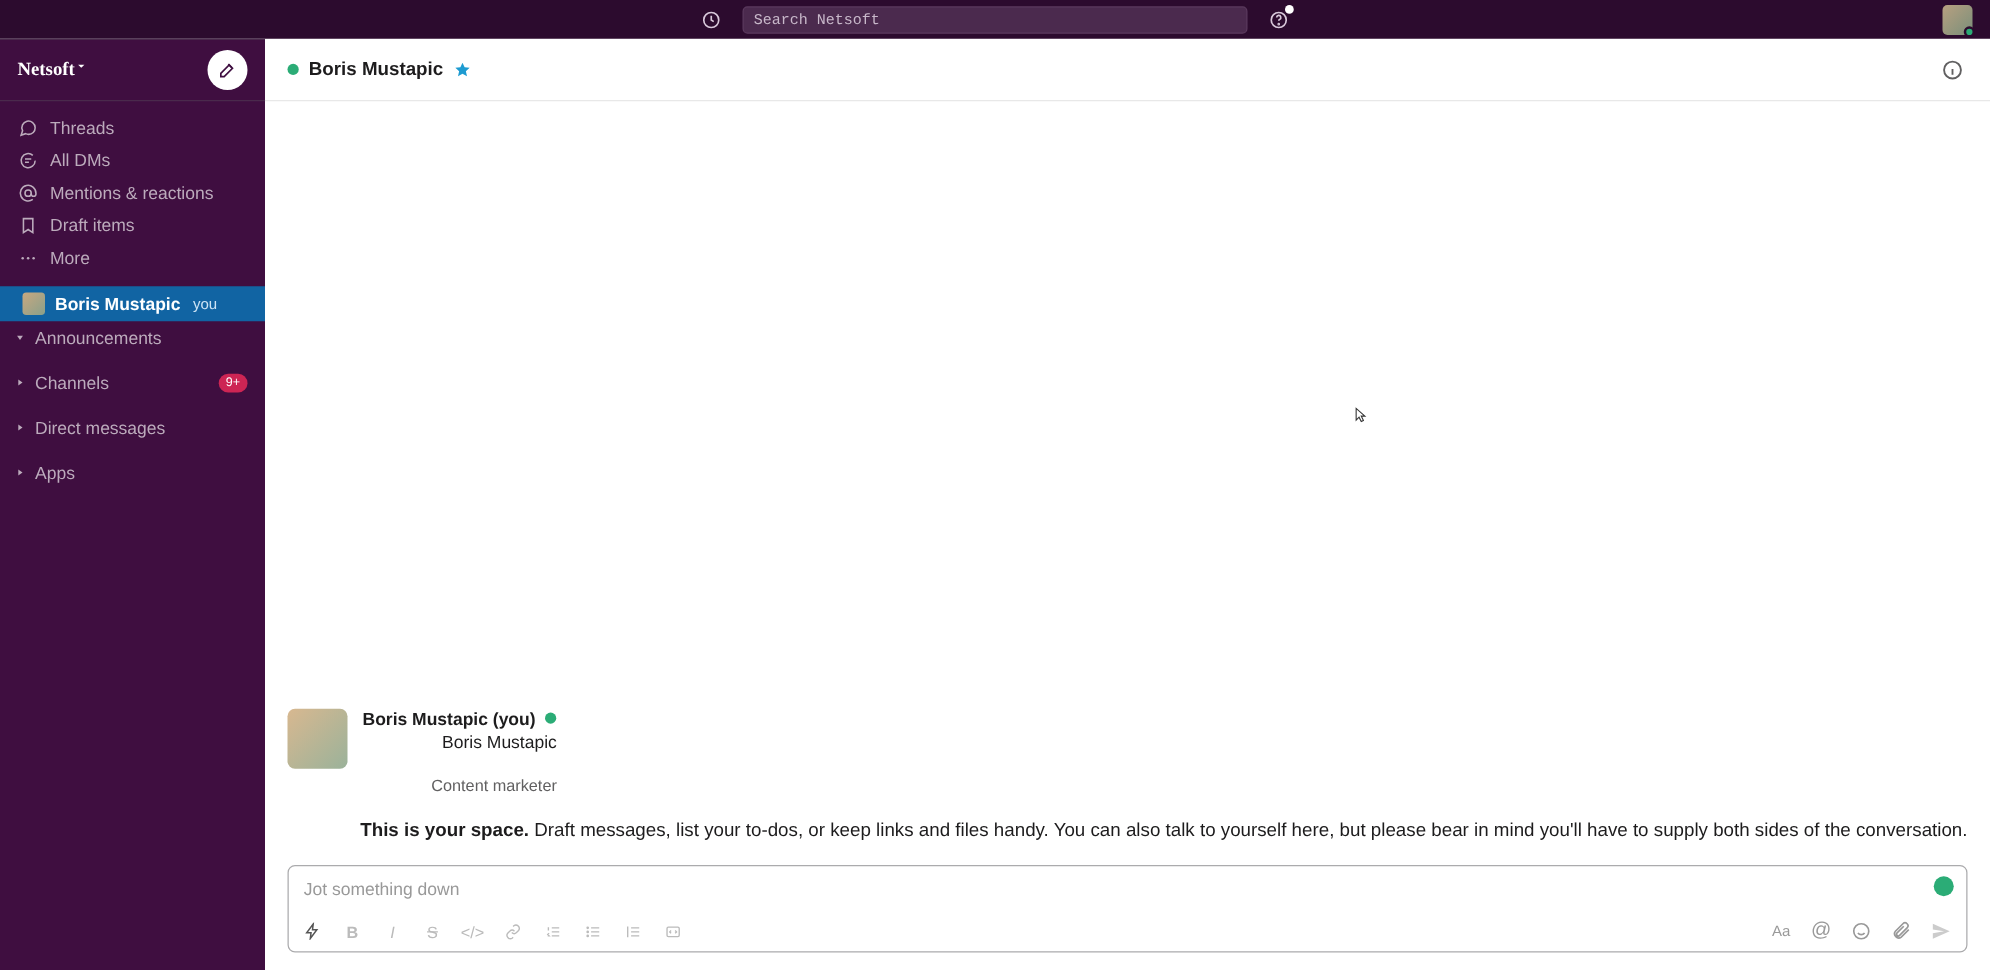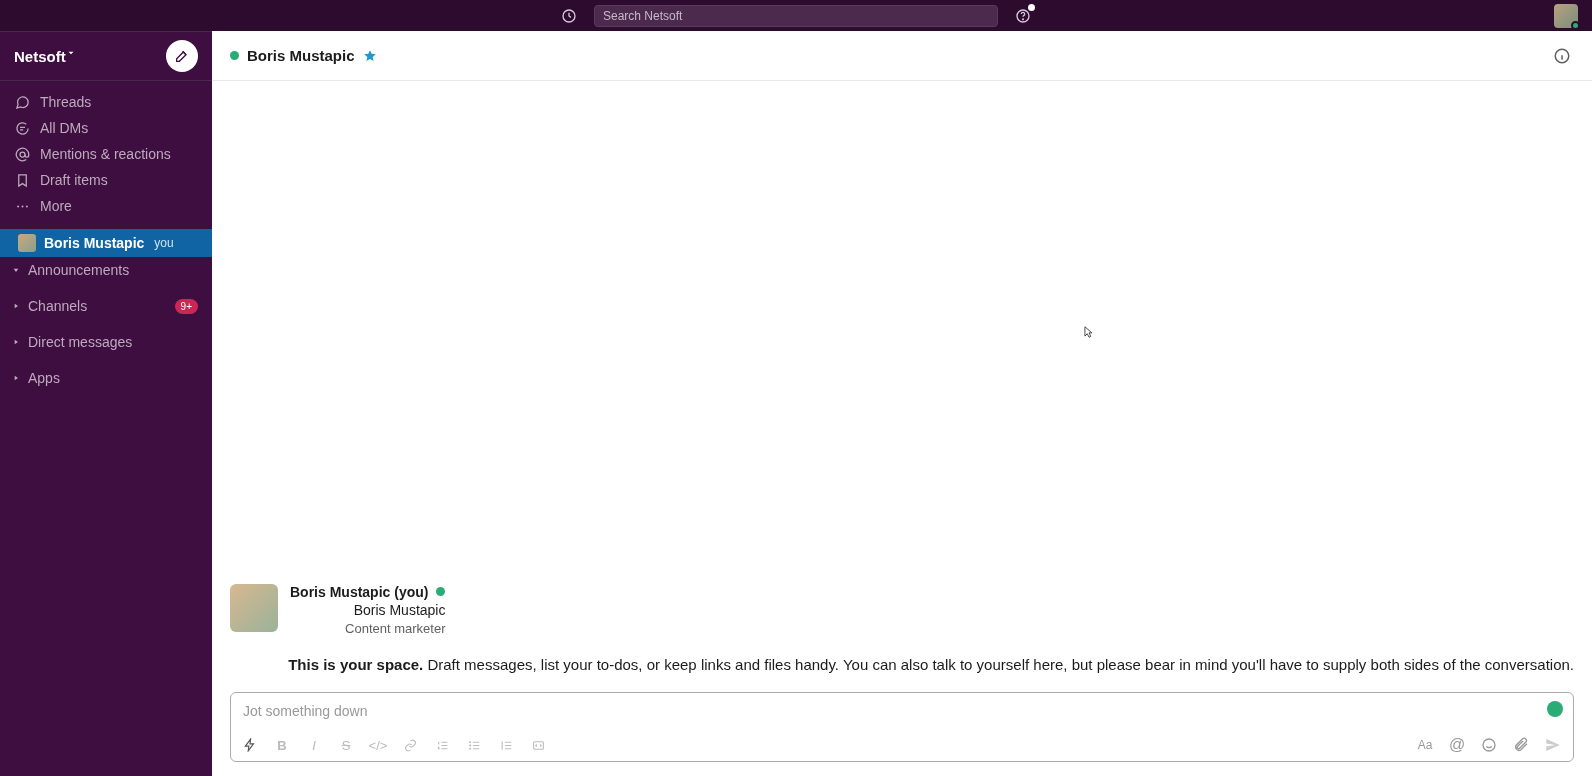--- a/index.html
+++ b/index.html
@@ -3,34 +3,34 @@
 <meta charset="utf-8">
 <style>
 * { margin: 0; padding: 0; box-sizing: border-box; }
 body { font-family: -apple-system, BlinkMacSystemFont, "Segoe UI", Helvetica, Arial, sans-serif; width: 1592px; height: 776px; overflow: hidden; background: #fff; }
 .app { display: flex; flex-direction: column; height: 100%; }
 
 
 .topbar { height: 31px; background: #2c0b2e; display: flex; align-items: center; justify-content: center; position: relative; }
 .topbar-center { display: flex; align-items: center; gap: 14px; }
 .history-btn { color: #d8c8da; display: flex; align-items: center; justify-content: center; width: 22px; height: 22px; cursor: pointer; }
-.search-box { width: 404px; height: 22px; background: #4b2a4e; border: 1px solid #5b3a5e; border-radius: 4px; display: flex; align-items: center; padding: 0 8px; color: #c8b8ca; font-size: 12px; cursor: text; }
+.search-box { width: 404px; height: 22px; background: #4b2a4e; border: 1px solid #5b3a5e; border-radius: 4px; display: flex; align-items: center; padding: 0 8px; color: #c8b8ca; font-size: 12px; cursor: text; font-family: Liberation Mono, monospace; }
 .help-btn { color: #d8c8da; position: relative; display:flex; align-items:center; justify-content:center; width:22px; height:22px; cursor:pointer;}
 .help-badge { position: absolute; top: -1px; right: -1px; width: 7px; height: 7px; background: #fff; border-radius: 50%; }
 .topbar-right { position: absolute; right: 14px; display: flex; align-items:center; }
 .avatar-sm { width: 24px; height: 24px; border-radius: 4px; background: linear-gradient(135deg,#b8a080,#7a8f7a); position:relative; }
 .presence-dot-sm { position:absolute; bottom:-2px; right:-2px; width:9px; height:9px; border-radius:50%; background:#2BAC76; border:2px solid #2c0b2e; }
 
 
 .body { flex:1; display:flex; overflow:hidden; }
 
 
 .sidebar { width: 212px; background: #3F0E40; color: #bcabbc; display:flex; flex-direction:column; font-size:14px; }
 .sidebar-header { height: 50px; display:flex; align-items:center; justify-content:space-between; padding: 0 14px; border-bottom:1px solid #4a2a4c; border-top:1px solid #4a2a4c; }
-.workspace-name { color:#fff; font-weight:700; font-size:15px; display:flex; gap:0; cursor:pointer;}
+.workspace-name { color:#fff; font-weight:700; font-size:15px; display:flex; gap:0; cursor:pointer;font-family:Liberation Serif, serif;}
 .compose-btn { width:32px; height:32px; border-radius:50%; background:#fff; color:#3F0E40; display:flex; align-items:center; justify-content:center; cursor:pointer; }
 
 .nav-list { padding-top:8px; }
 .nav-item { height:26px; display:flex; align-items:center; padding:0 14px; gap:10px; cursor:pointer; color:#bcabbc; }
 .nav-icon { width:16px; height:16px; display:flex; align-items:center; justify-content:center; flex-shrink:0; }
 
 .section { margin-top:10px; }
 .section-header { height:26px; display:flex; align-items:center; padding:0 10px 0 10px; gap:6px; cursor:pointer; color:#bcabbc; position:relative; }
 .caret { width:12px; height:12px; display:inline-flex; align-items:center; justify-content:center; }
 .badge { background:#cd2554; color:#fff; font-size:10px; padding:0 6px; border-radius:8px; height:15px; line-height:15px; position:absolute; right:14px; }
@@ -50,21 +50,21 @@
 .info-btn { color:#616061; cursor:pointer; width:24px; height:24px; display:flex; align-items:center; justify-content:center;}
 
 .main-body { flex:1; position:relative; }
 .cursor-icon { position:absolute; left:870px; top:242px; color:#333; pointer-events:none;}
 
 .intro-block { position:absolute; bottom:0; left:0; right:0; padding: 0 18px 16px 18px; text-align: right; }
 .intro-user { display:flex; gap:12px; align-items:flex-start; }
 .intro-avatar { width:48px; height:48px; border-radius:6px; background:linear-gradient(135deg,#d8b890,#9ab29a); }
 .intro-name-row { display:flex; align-items:center; gap:8px; font-weight:700; font-size:14px; color:#1d1c1d;}
 .intro-sub { font-size:14px; color:#1d1c1d; margin-top:2px;}
-.intro-role { font-size:13px; color:#616061; margin-top:3px;}
+.intro-role { font-size:13px; color:#616061; margin-top:20px;}
 .intro-desc { margin-top:18px; font-size:15px; color:#1d1c1d; line-height:1.5;}
 .intro-desc b { font-weight:700; }
 
 
 .composer-wrap { padding: 0 18px 14px 18px; }
 .composer { border:1px solid #ababad; border-radius:6px; overflow:hidden; }
 .composer-input { padding:10px 12px; min-height:28px; color:#999; font-size:14px; position:relative;}
 .green-chip { position:absolute; right:10px; top:8px; width:16px; height:16px; border-radius:50%; background:#2BAC76; }
 .composer-toolbar { height:32px; display:flex; align-items:center; padding:0 10px; justify-content:space-between; }
 .toolbar-left { display:flex; align-items:center; gap:14px; color:#bbb; }

